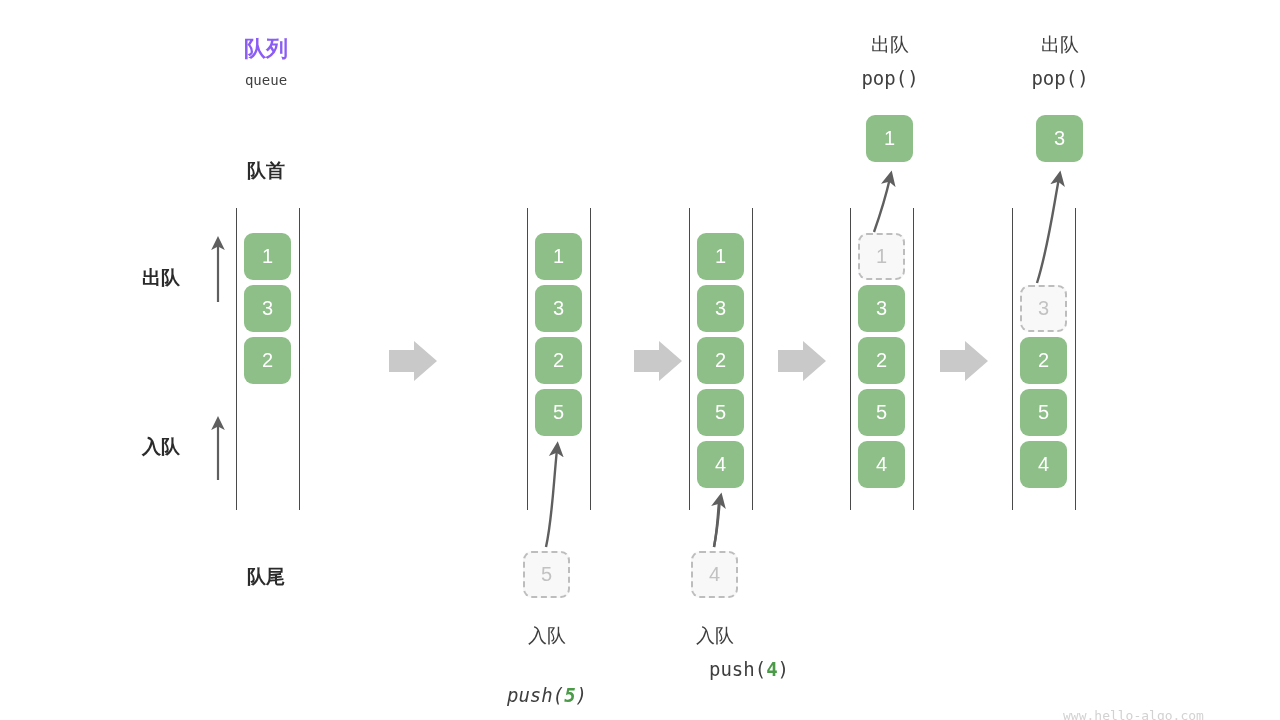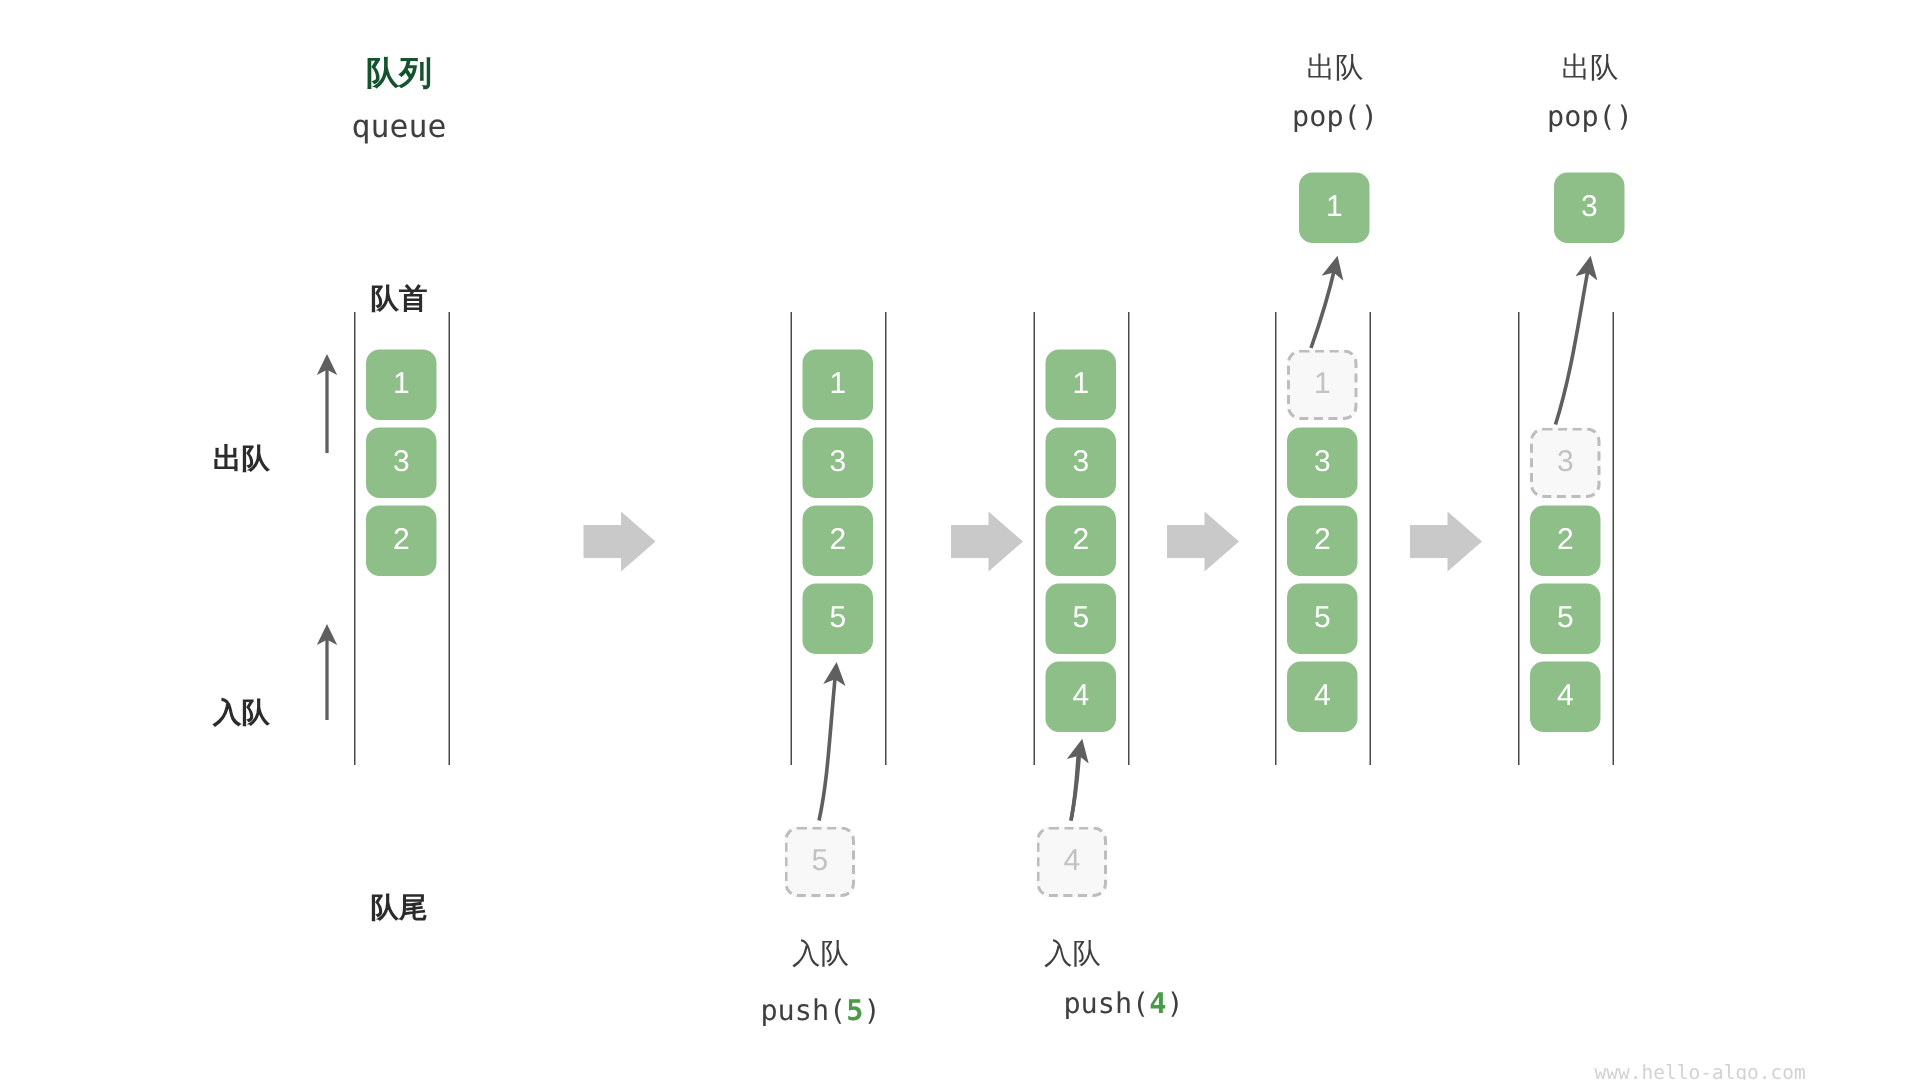--- a/index.html
+++ b/index.html
@@ -8,30 +8,30 @@
     background:#ffffff;
     font-family:"Liberation Sans","DejaVu Sans",sans-serif;
     overflow:hidden;
     position:relative;
   }
   .stage{position:absolute;left:0;top:0;width:1280px;height:720px;}
   .abs{position:absolute;}
 
   
   .title-cn{
-    font-size:22px;font-weight:bold;color:#14532d;
+    font-size:22px;font-weight:bold;color:#8b5cf6;
     text-align:center;white-space:nowrap;
   }
   .title-en{
     font-family:"DejaVu Sans Mono","Liberation Mono",monospace;
-    font-size:21px;color:#3f3f3f;text-align:center;white-space:nowrap;
+    font-size:14px;color:#3f3f3f;text-align:center;white-space:nowrap;
   }
   .label-bold{
     font-size:19px;font-weight:bold;color:#2b2b2b;
-    white-space:nowrap;text-align:center;margin-top:28px;
+    white-space:nowrap;text-align:center;
   }
   .op-cn{
     font-size:19px;color:#3f3f3f;text-align:center;white-space:nowrap;
   }
   .op-code{
     font-family:"DejaVu Sans Mono","Liberation Mono",monospace;
     font-size:19px;color:#3f3f3f;text-align:center;white-space:nowrap;
   }
   .op-code .num{color:#4a9a47;font-weight:bold;}
   .watermark{
@@ -83,21 +83,21 @@
   <div class="abs cell" style="left:244px;top:337px;">2</div>
 
   <div class="abs rail" style="left:527px;top:208px;height:302px;"></div>
   <div class="abs rail" style="left:590px;top:208px;height:302px;"></div>
   <div class="abs cell" style="left:535px;top:233px;">1</div>
   <div class="abs cell" style="left:535px;top:285px;">3</div>
   <div class="abs cell" style="left:535px;top:337px;">2</div>
   <div class="abs cell" style="left:535px;top:389px;">5</div>
   <div class="abs cell ghost" style="left:523px;top:551px;">5</div>
   <div class="abs op-cn" style="left:477px;top:623px;width:140px;">入队</div>
-  <div class="abs op-code" style="left:477px;top:663px;width:140px;"><span>push(</span><span class="num">5</span><span>)</span></div>
+  <div class="abs op-code" style="left:477px;top:684px;width:140px;font-style:italic;"><span>push(</span><span class="num">5</span><span>)</span></div>
 
   <div class="abs rail" style="left:689px;top:208px;height:302px;"></div>
   <div class="abs rail" style="left:752px;top:208px;height:302px;"></div>
   <div class="abs cell" style="left:697px;top:233px;">1</div>
   <div class="abs cell" style="left:697px;top:285px;">3</div>
   <div class="abs cell" style="left:697px;top:337px;">2</div>
   <div class="abs cell" style="left:697px;top:389px;">5</div>
   <div class="abs cell" style="left:697px;top:441px;">4</div>
   <div class="abs cell ghost" style="left:691px;top:551px;">4</div>
   <div class="abs op-cn" style="left:645px;top:623px;width:140px;">入队</div>

